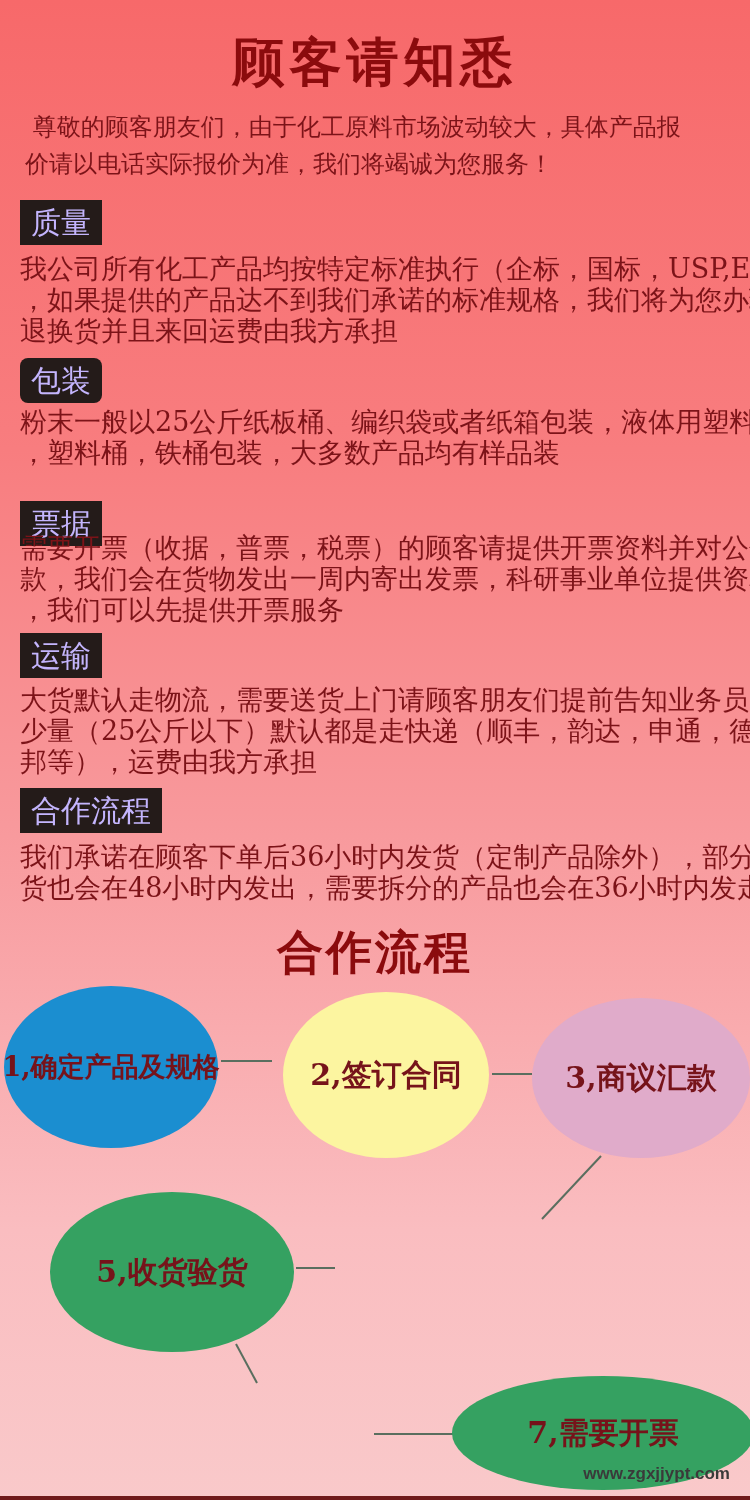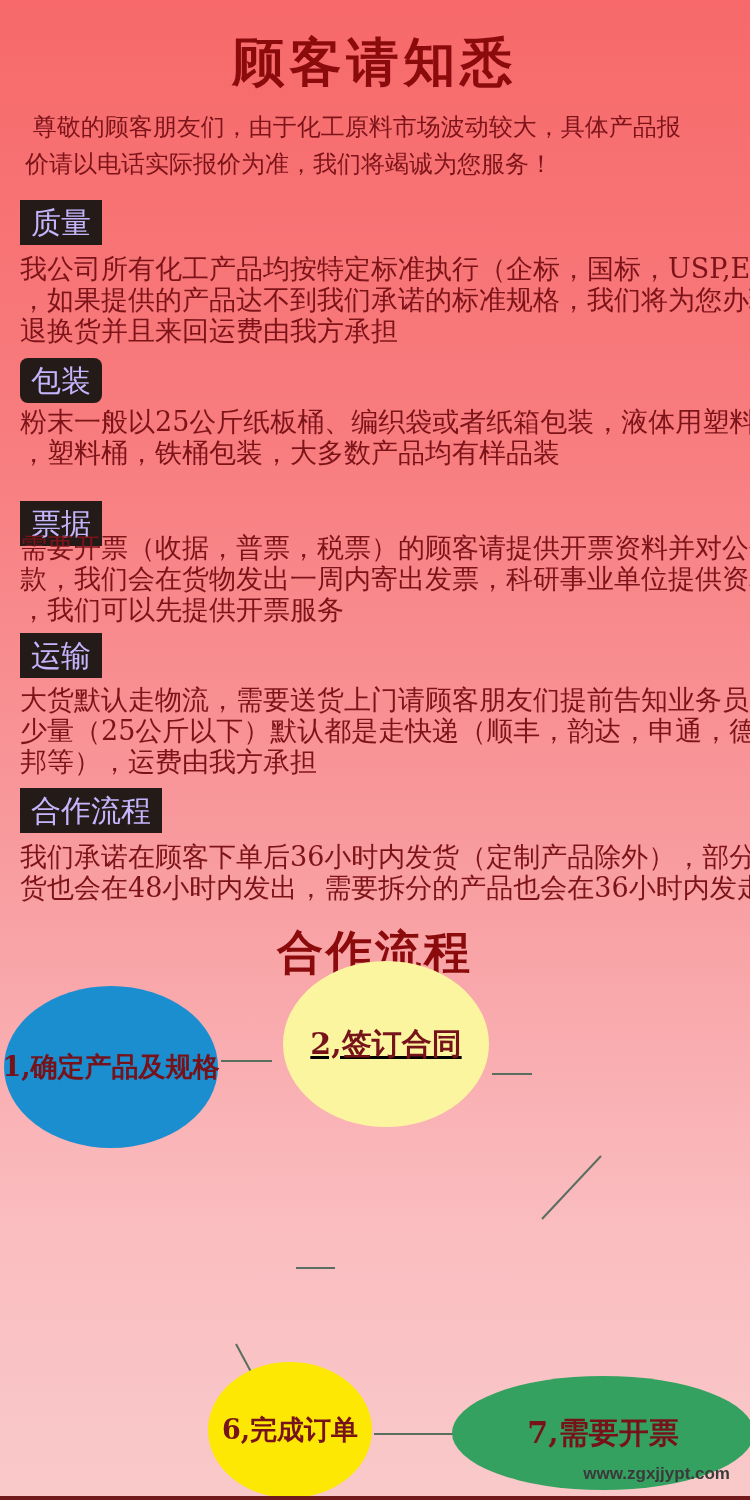--- a/index.html
+++ b/index.html
@@ -35,21 +35,21 @@
   }
   .step {
     position:absolute; border-radius:50%;
     display:flex; align-items:center; justify-content:center;
   }
   .step span {
     font-weight:bold; color:#76131a; white-space:nowrap; font-size:30px;
   }
   .step-1 { left:4px;   top:986px;  width:214px; height:162px; }
   .step-1 span { font-size:27px; }
-  .step-2 { left:283px; top:961px;  width:206px; height:166px;text-decoration:underline; }
+  .step-2 { left:283px; top:992px;  width:206px; height:166px; }
   .step-3 { left:532px; top:998px;  width:218px; height:160px; }
   .step-4 { left:336px; top:1202px; width:232px; height:140px; }
   .step-4 span { font-size:29px; }
   .step-5 { left:50px;  top:1192px; width:244px; height:160px; }
   .step-6 { left:208px; top:1362px; width:164px; height:136px; }
   .step-6 span { font-size:27px; }
   .step-7 { left:452px; top:1376px; width:302px; height:114px; }
   .connectors { position:absolute; left:0; top:0; width:750px; height:1500px; pointer-events:none; }
   .watermark {
     position:absolute; top:1464px; right:20px;
@@ -103,22 +103,25 @@
       <line x1="374" y1="1434" x2="456" y2="1434"></line>
     </g>
   </svg>
 
   <div class="step step-1" style="background-color: rgb(27, 142, 208);">
     <span>1,确定产品及规格</span>
   </div>
   <div class="step step-2" style="background-color: rgb(252, 245, 160);">
     <span>2,签订合同</span>
   </div>
-  <div class="step step-6" style="background-color: rgb(253, 232, 3);">
-    <span>6,完成订单</span>
+  <div class="step step-3" style="background-color: rgb(224, 171, 202);">
+    <span>3,商议汇款</span>
+  </div>
+  <div class="step step-5" style="background-color: rgb(53, 161, 97);">
+    <span>5,收货验货</span>
   </div>
   <div class="step step-7" style="background-color: rgb(53, 161, 97);">
     <span>7,需要开票</span>
   </div>
 
   <div class="watermark">www.zgxjjypt.com</div>
 
   <div class="bottom-bar"></div>
 
 </div>

